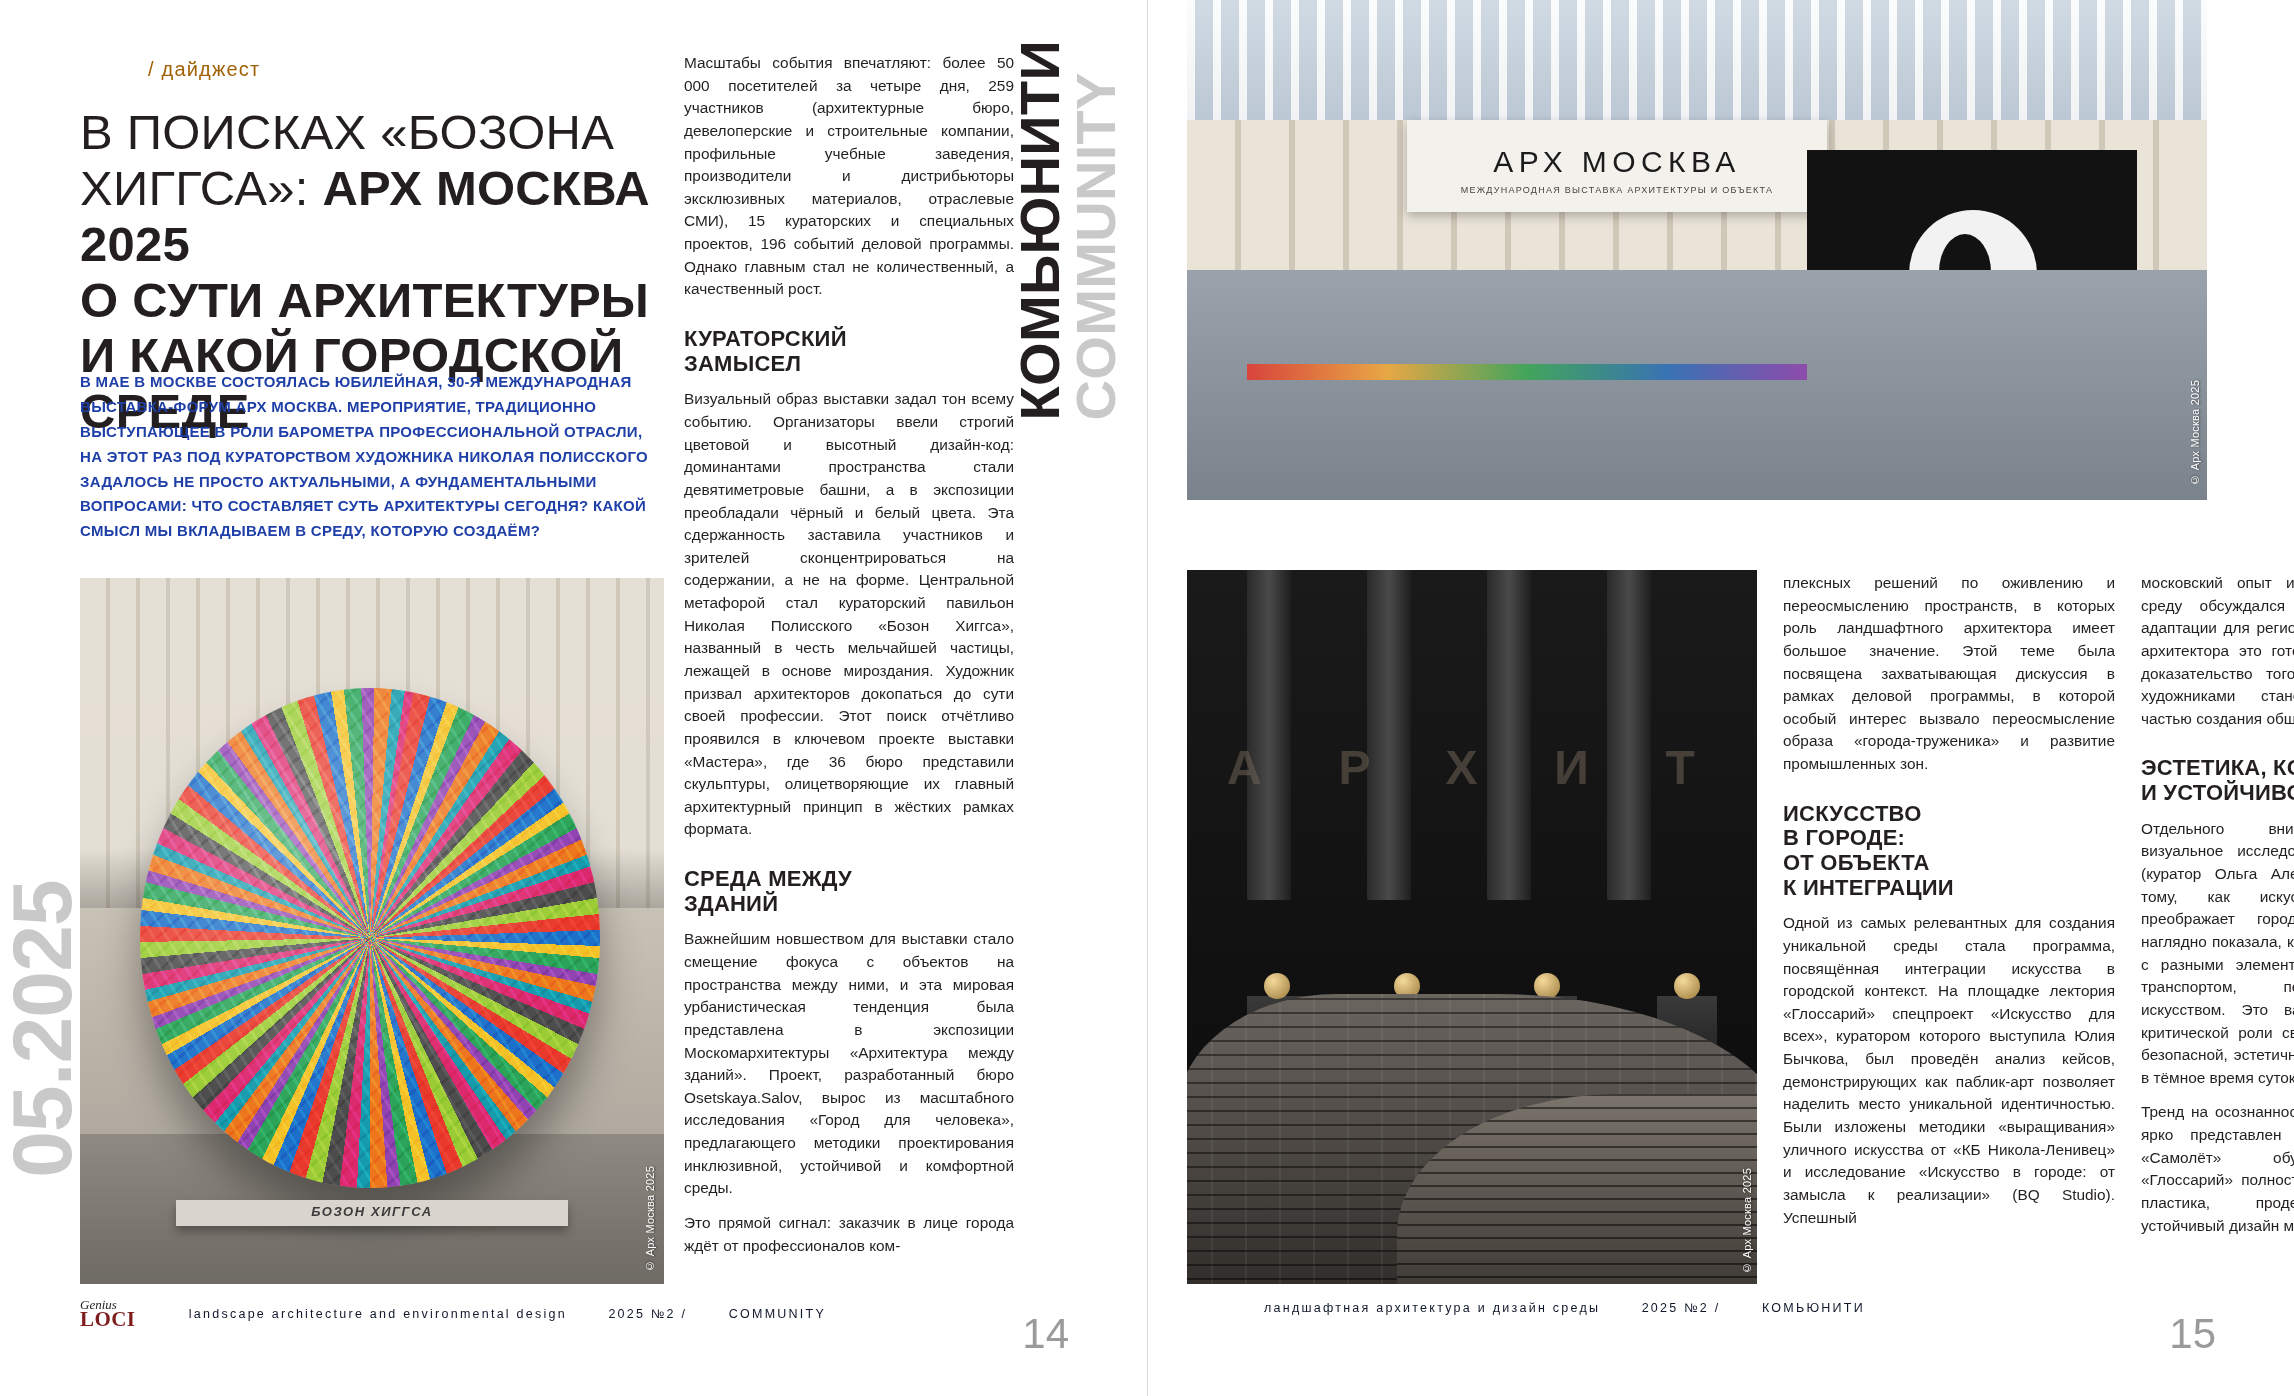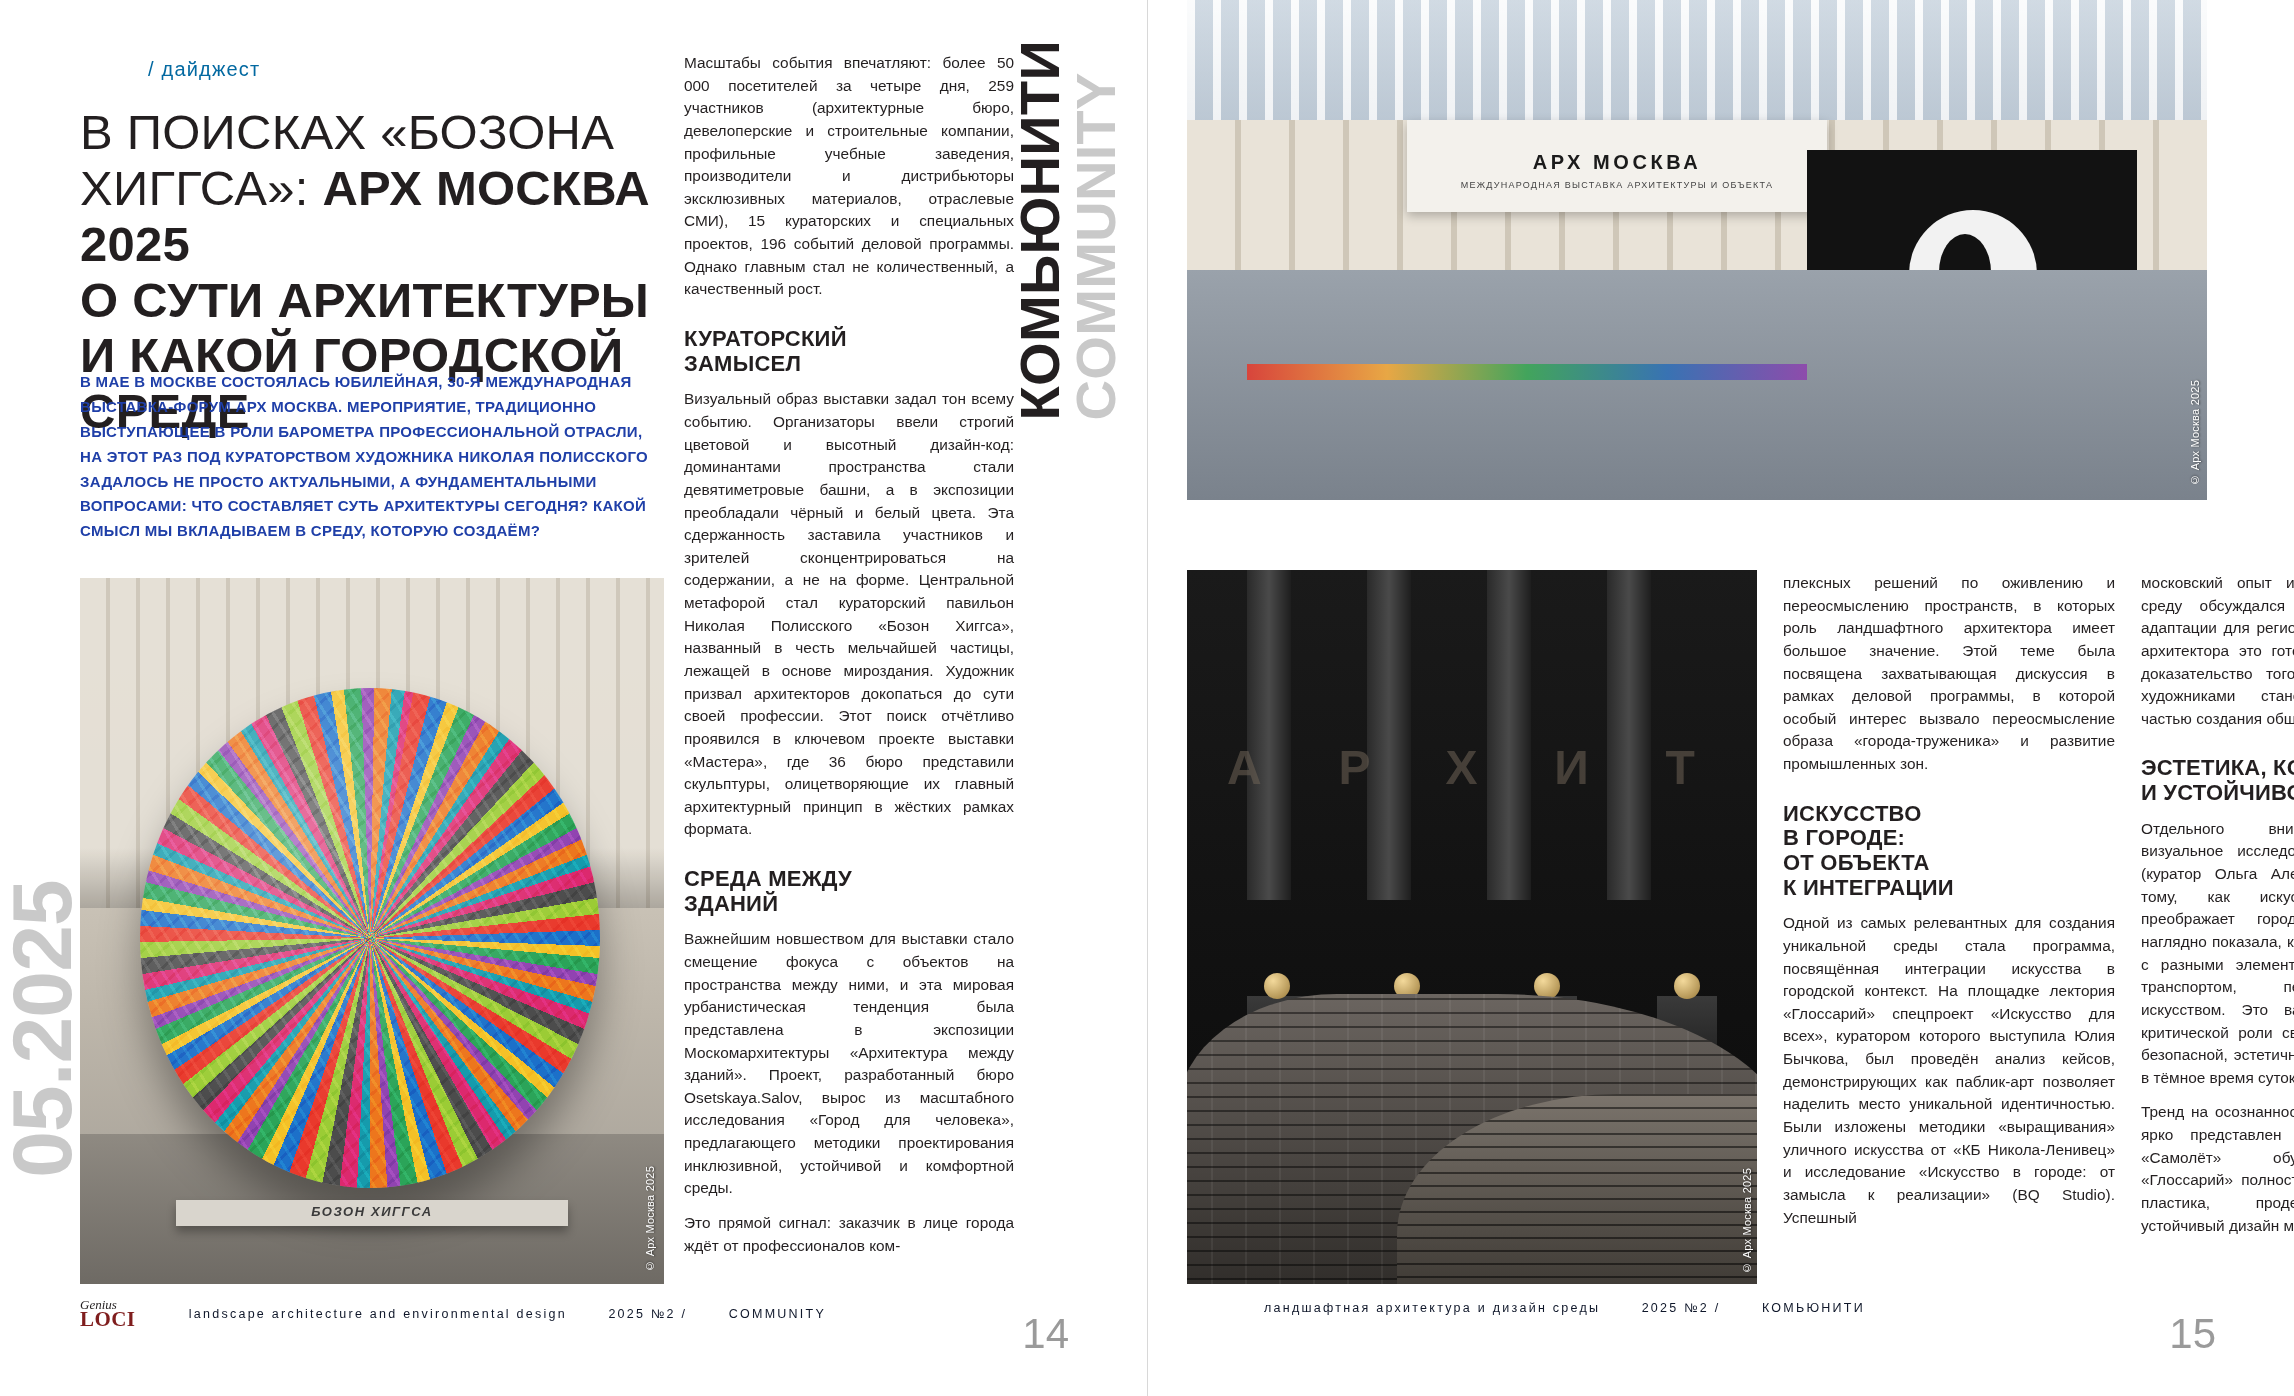--- a/index.html
+++ b/index.html
@@ -16,21 +16,21 @@
   .page-left { width: 1147px; }
   .page-right { width: 1147px; }
   .gutter-line {
     position:absolute; left: 1147px; top:0; width:1px; height:1396px;
     background:#d8d8d8;
   }
 
   
   .kicker {
     position:absolute; left:148px; top:58px;
-    font-size:20px; letter-spacing:0.06em; color:#0369a1;
+    font-size:20px; letter-spacing:0.06em; color:#a16207;
     font-family:"Liberation Sans", sans-serif;
   }
   .headline {
     position:absolute; left:80px; top:105px; width:580px;
     font-size:49px; line-height:1.14; letter-spacing:0.005em;
     color:#231f20;
   }
   .headline .thin { font-weight:400; }
   .headline .bold { font-weight:700; }
 
@@ -161,21 +161,21 @@
     position:absolute; left:0; right:0; top:120px; height:150px;
     background:
       repeating-linear-gradient(90deg, #e9e3d8 0 48px, #cfc7b8 48px 54px),
       linear-gradient(180deg,#ece6da,#cdc5b6);
   }
   .hr-banner {
     position:absolute; left:220px; top:120px; width:420px; height:92px;
     background:#f3f1ec; box-shadow:0 4px 10px rgba(0,0,0,.25);
     display:flex; flex-direction:column; align-items:center; justify-content:center;
   }
-  .hr-banner .t1 { font-size:20px; font-weight:700; letter-spacing:.18em; color:#1b1b1b;margin-top:8px; }
+  .hr-banner .t1 { font-size:30px; font-weight:400; letter-spacing:.18em; color:#1b1b1b;margin-top:8px; }
   .hr-banner .t2 { font-size:9px; letter-spacing:.14em; color:#444; margin-top:6px; }
   .hr-blackbox {
     position:absolute; right:70px; top:150px; width:330px; height:300px;
     background:#121212;
   }
   .hr-circle {
     position:absolute; right:170px; top:210px; width:128px; height:128px;
     border-radius:50%; background:#f2f2f2;
   }
   .hr-circle::after{

